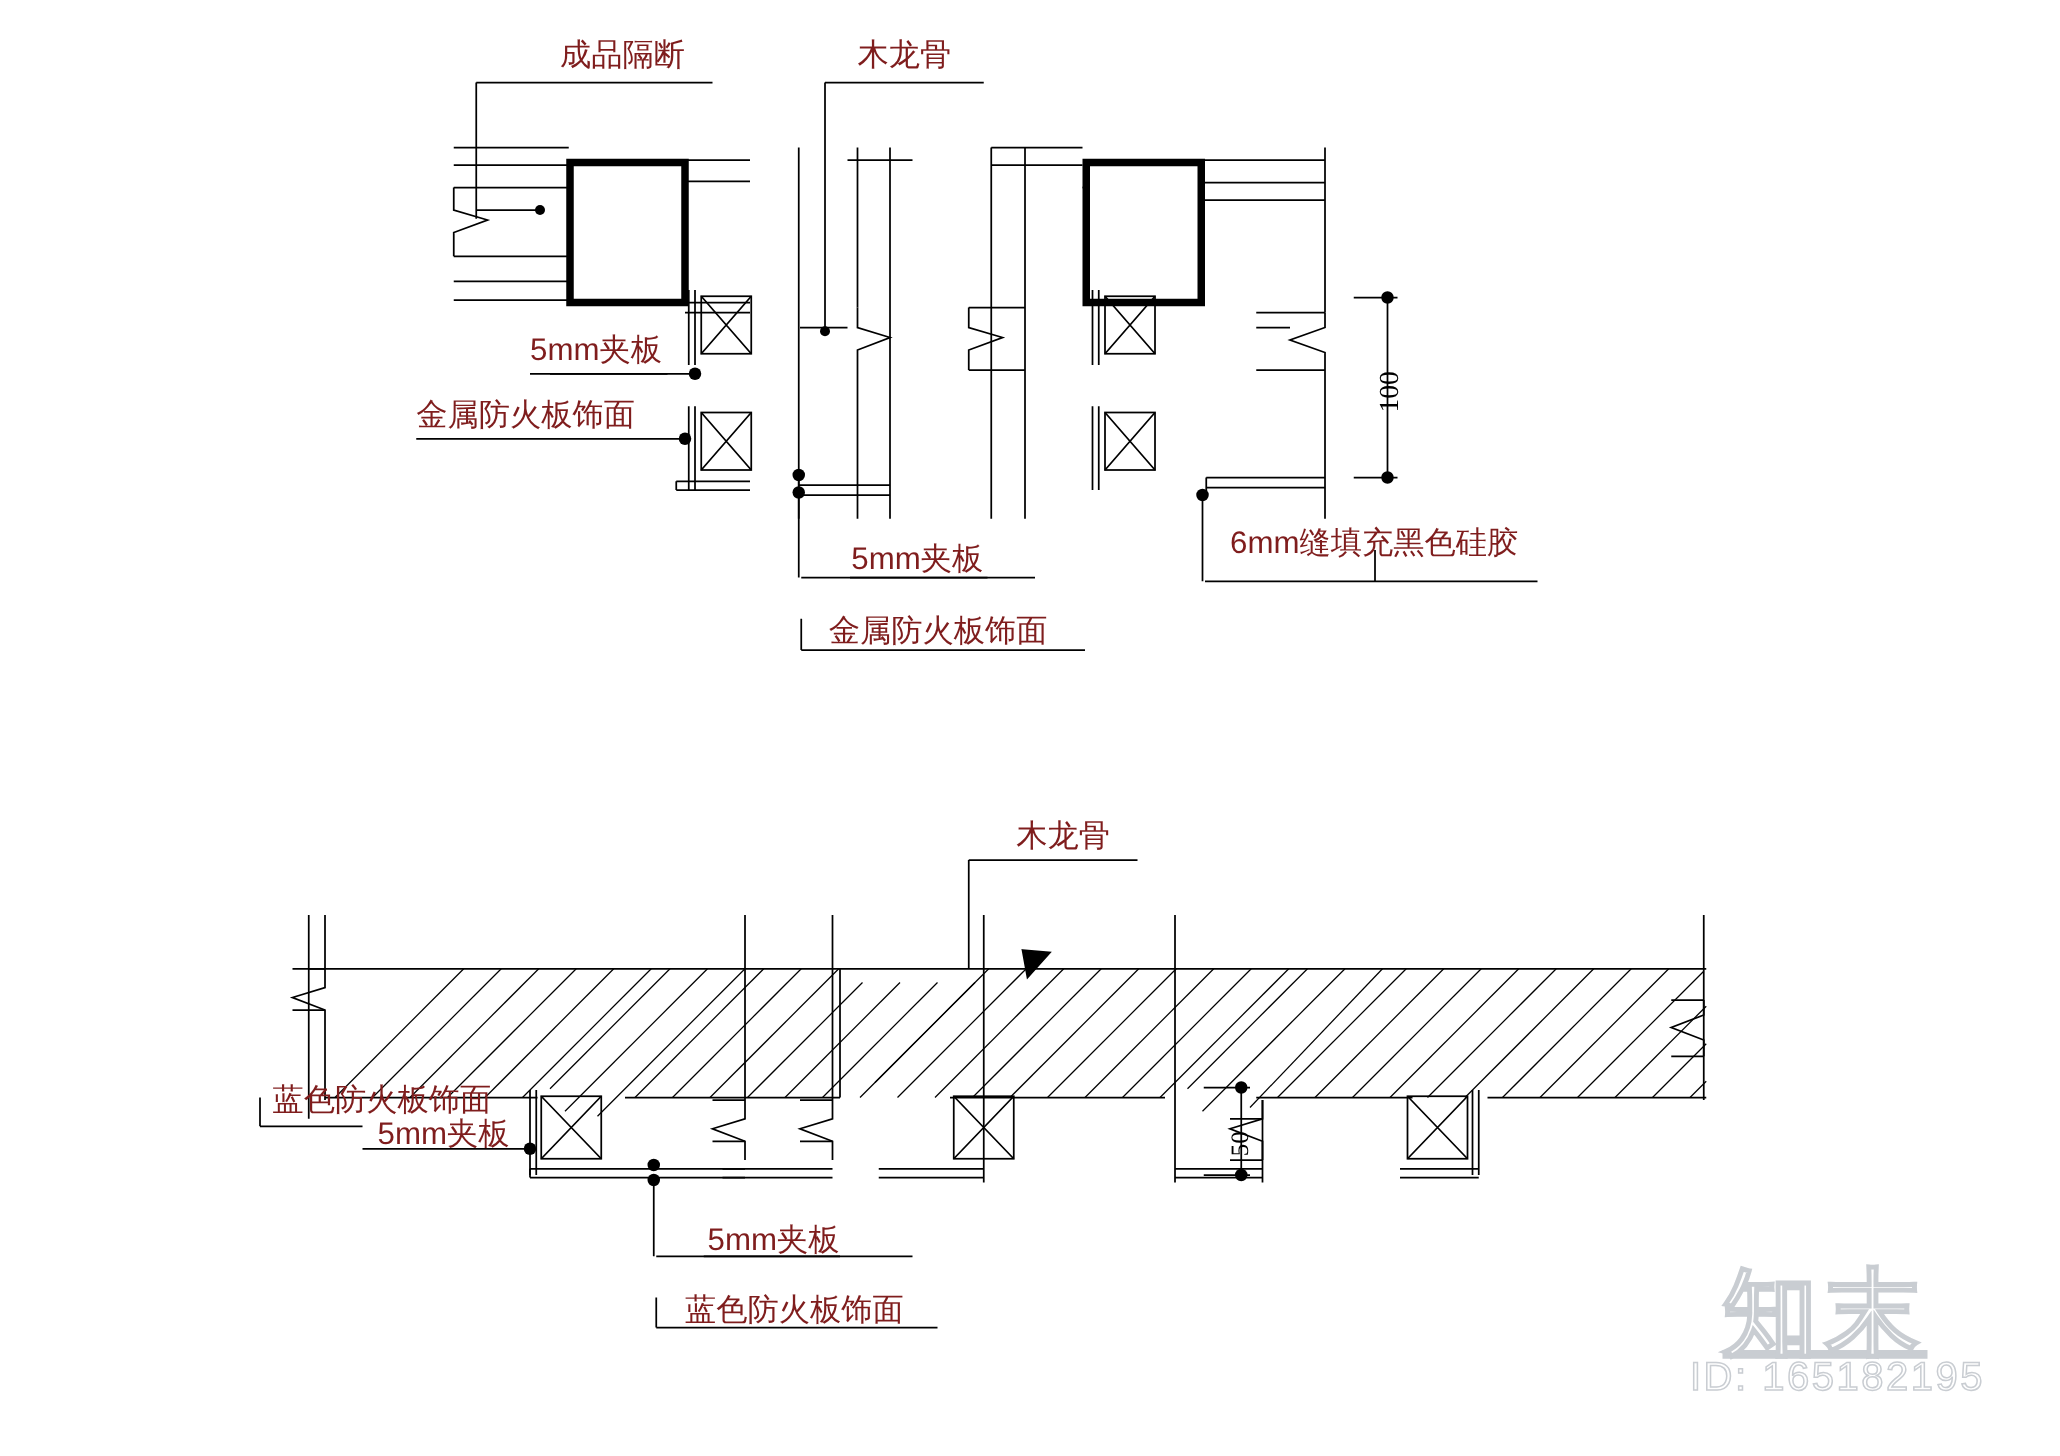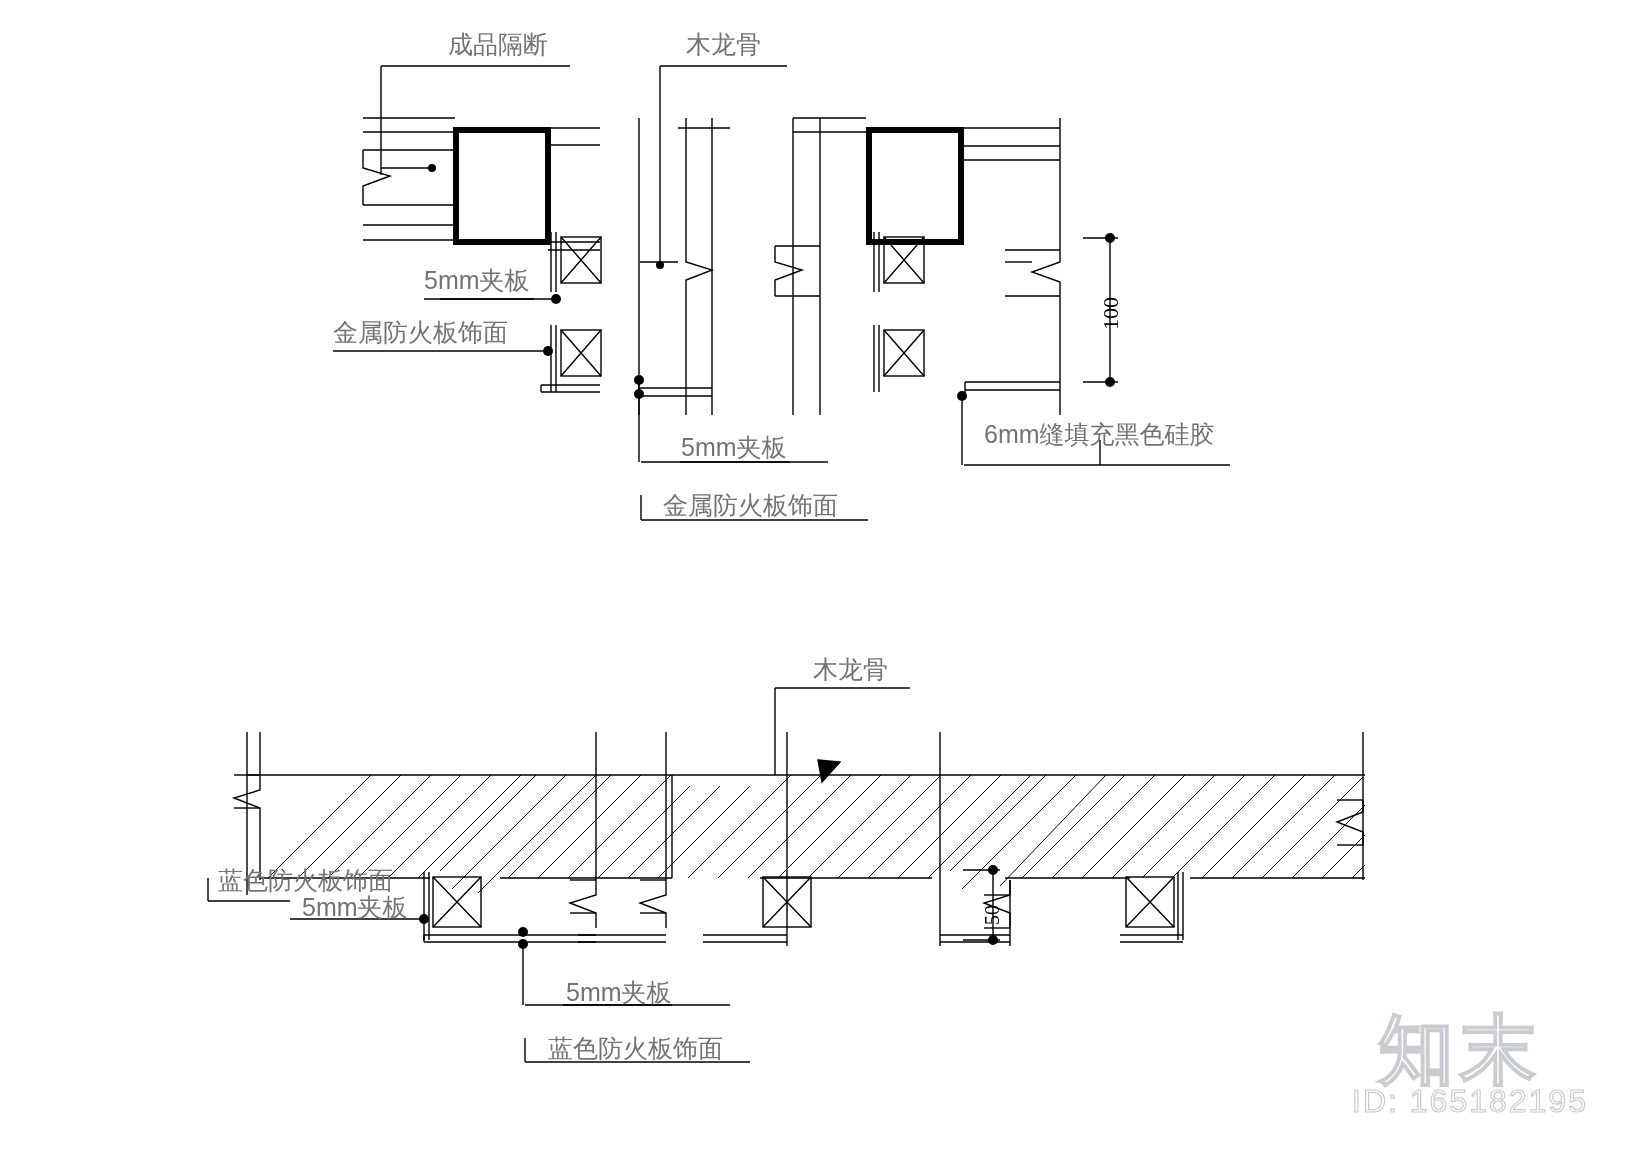--- a/index.html
+++ b/index.html
@@ -22,21 +22,21 @@
   }
   svg.cad {
     position: absolute;
     left: 0; top: 0;
     width: 1648px;
     height: 1165px;
   }
   .lbl {
     position: absolute;
     white-space: nowrap;
-    color: #737373;
+    color: #7f1d1d;
     font-family: "Liberation Sans", "DejaVu Sans", sans-serif;
     font-size: 25px;
     line-height: 1;
     letter-spacing: 0px;
   }
   .dim-txt {
     position: absolute;
     color: #000000;
     font-family: "Liberation Serif", "DejaVu Serif", serif;
     font-size: 22px;
@@ -382,16 +382,16 @@
   <div class="lbl" style="left:218px; top:868px;">蓝色防火板饰面</div>
 
   <div class="lbl" style="left:302px; top:895px;">5mm夹板</div>
 
   <div class="lbl" style="left:566px; top:980px;">5mm夹板</div>
 
   <div class="lbl" style="left:548px; top:1036px;">蓝色防火板饰面</div>
 
   <div class="dim-txt" style="left:981px; top:925px; font-size:20px;">50</div>
 
-  <div class="wm wm-logo" style="left:1378px; top:1000px;">知末</div>
+  <div class="wm wm-logo" style="left:1378px; top:1000px;text-decoration:underline;">知末</div>
   <div class="wm wm-id" style="left:1352px; top:1083px;">ID: 165182195</div>
 
 </div>
 
 </body></html>

